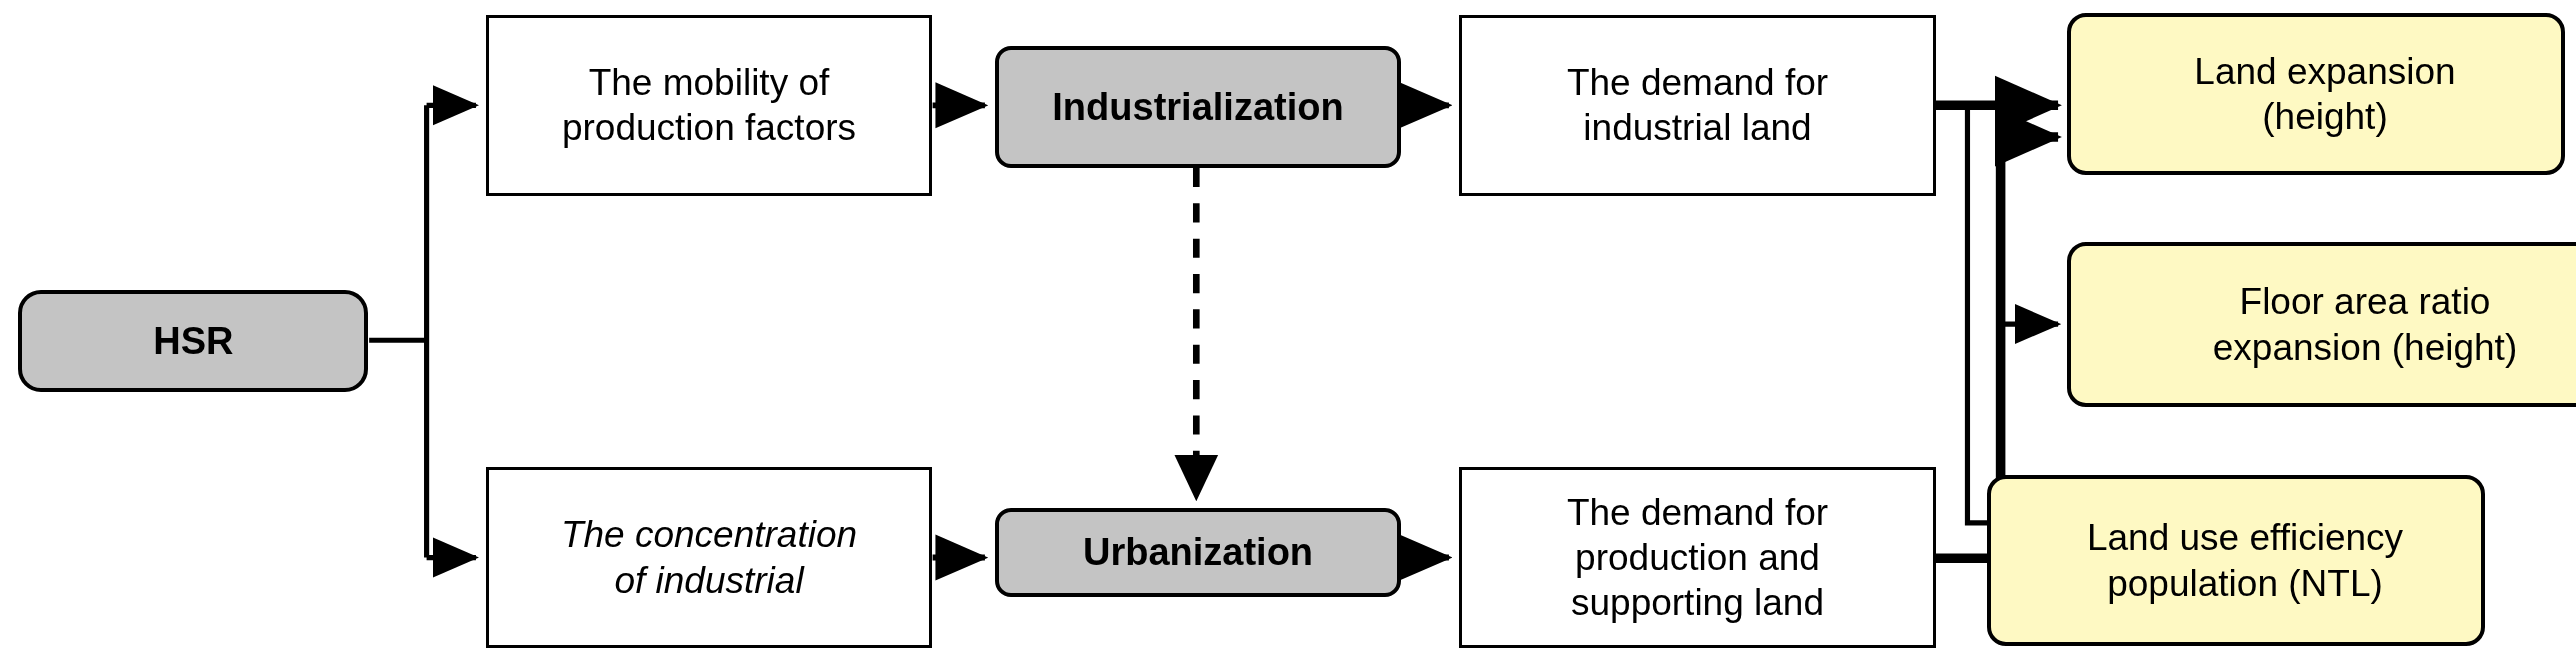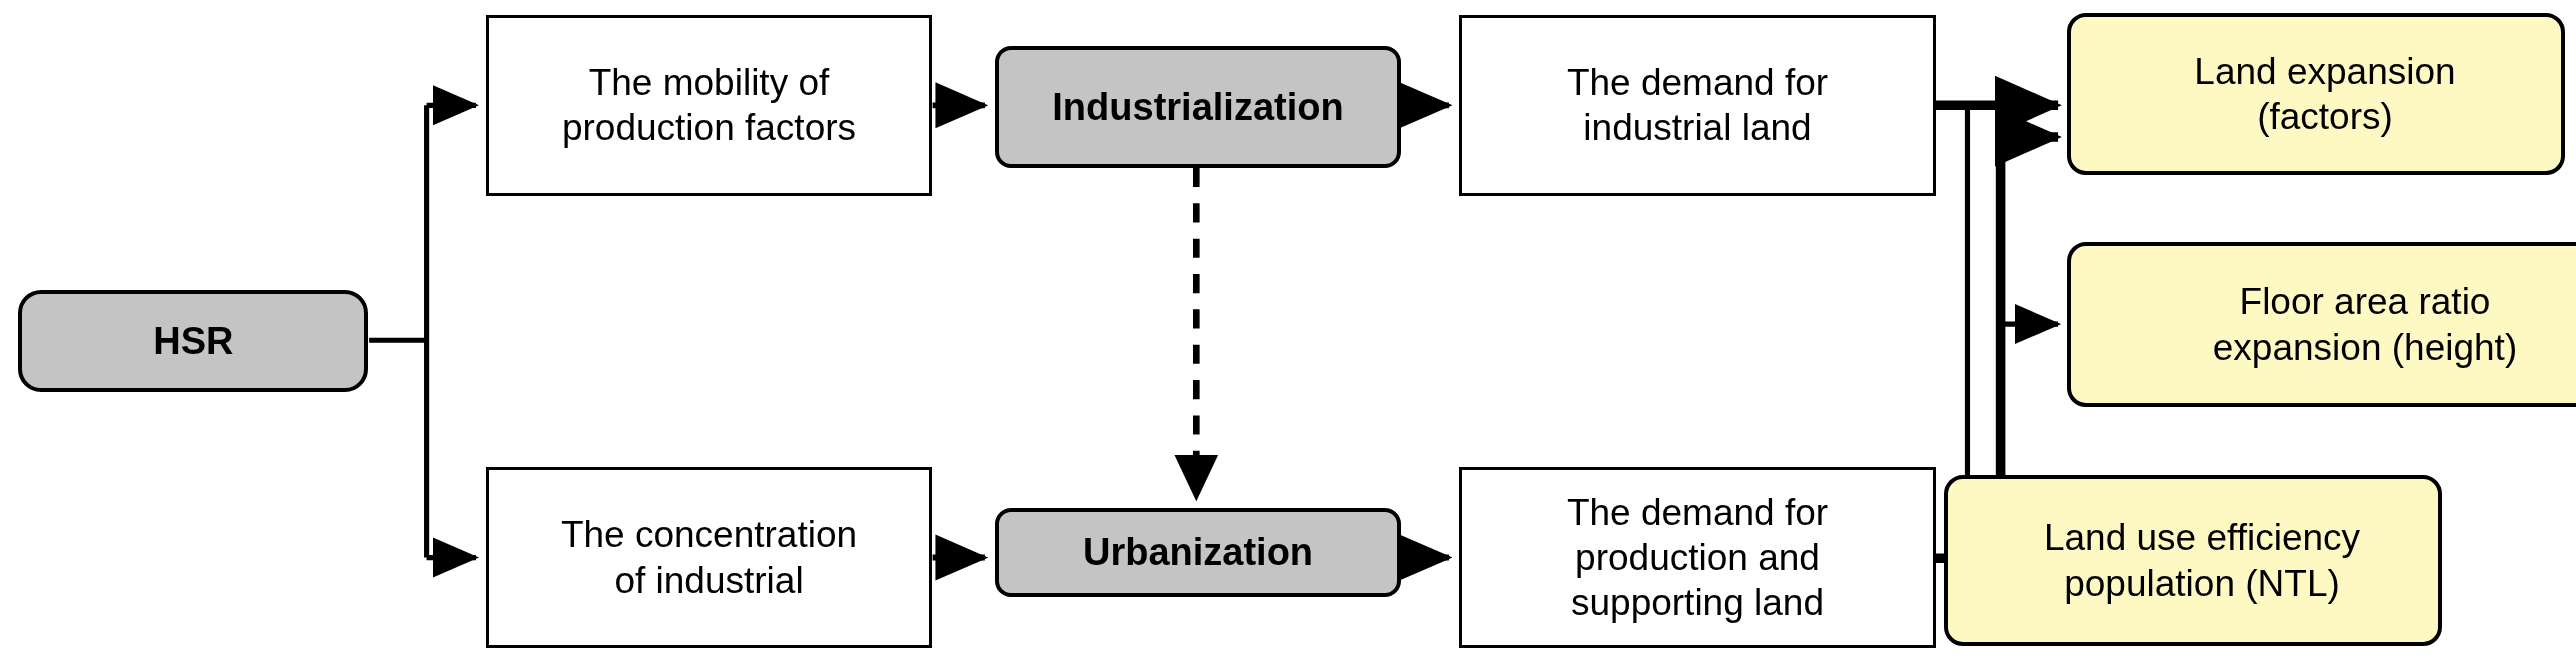--- a/index.html
+++ b/index.html
@@ -132,21 +132,21 @@
     <span class="label">Industrialization</span>
   </div>
 
   <div class="node rect" style="left:1459px; top:14.7px; width:477px; height:181px;">
     <span class="label">
       <span>The demand for</span><br>
       <span>industrial land</span>
     </span>
   </div>
 
-  <div class="node rect" style="left:486px; top:467px; width:446px; height:181px;">
+  <div class="node rect" style="left:486px; top:467px; width:446px; height:181px;font-style:italic;">
     <span class="label">
       <span>The concentration</span><br>
       <span>of industrial</span>
     </span>
   </div>
 
   <div class="node round-gray" style="left:995px; top:508px; width:406px; height:89px;">
     <span class="label">Urbanization</span>
   </div>
 
@@ -154,32 +154,32 @@
     <span class="label">
       <span>The demand for</span><br>
       <span>production and</span><br>
       <span>supporting land</span>
     </span>
   </div>
 
   <div class="node round-light" style="left:2067px; top:13.3px; width:498px; height:162px;">
     <span class="label">
       <span>Land expansion</span><br>
-      <span>(factors)</span>
+      <span>(height)</span>
     </span>
   </div>
 
   <div class="node round-light" style="left:2067px; top:242px; width:578px; height:165px;">
     <span class="label">
       <span>Floor area ratio</span><br>
       <span>expansion (height)</span>
     </span>
   </div>
 
-  <div class="node round-light" style="left:1944px; top:475px; width:498px; height:171px;">
+  <div class="node round-light" style="left:1987px; top:475px; width:498px; height:171px;">
     <span class="label">
       <span>Land use efficiency</span><br>
       <span>population (NTL)</span>
     </span>
   </div>
 
 </div>
 
 
 </body></html>

